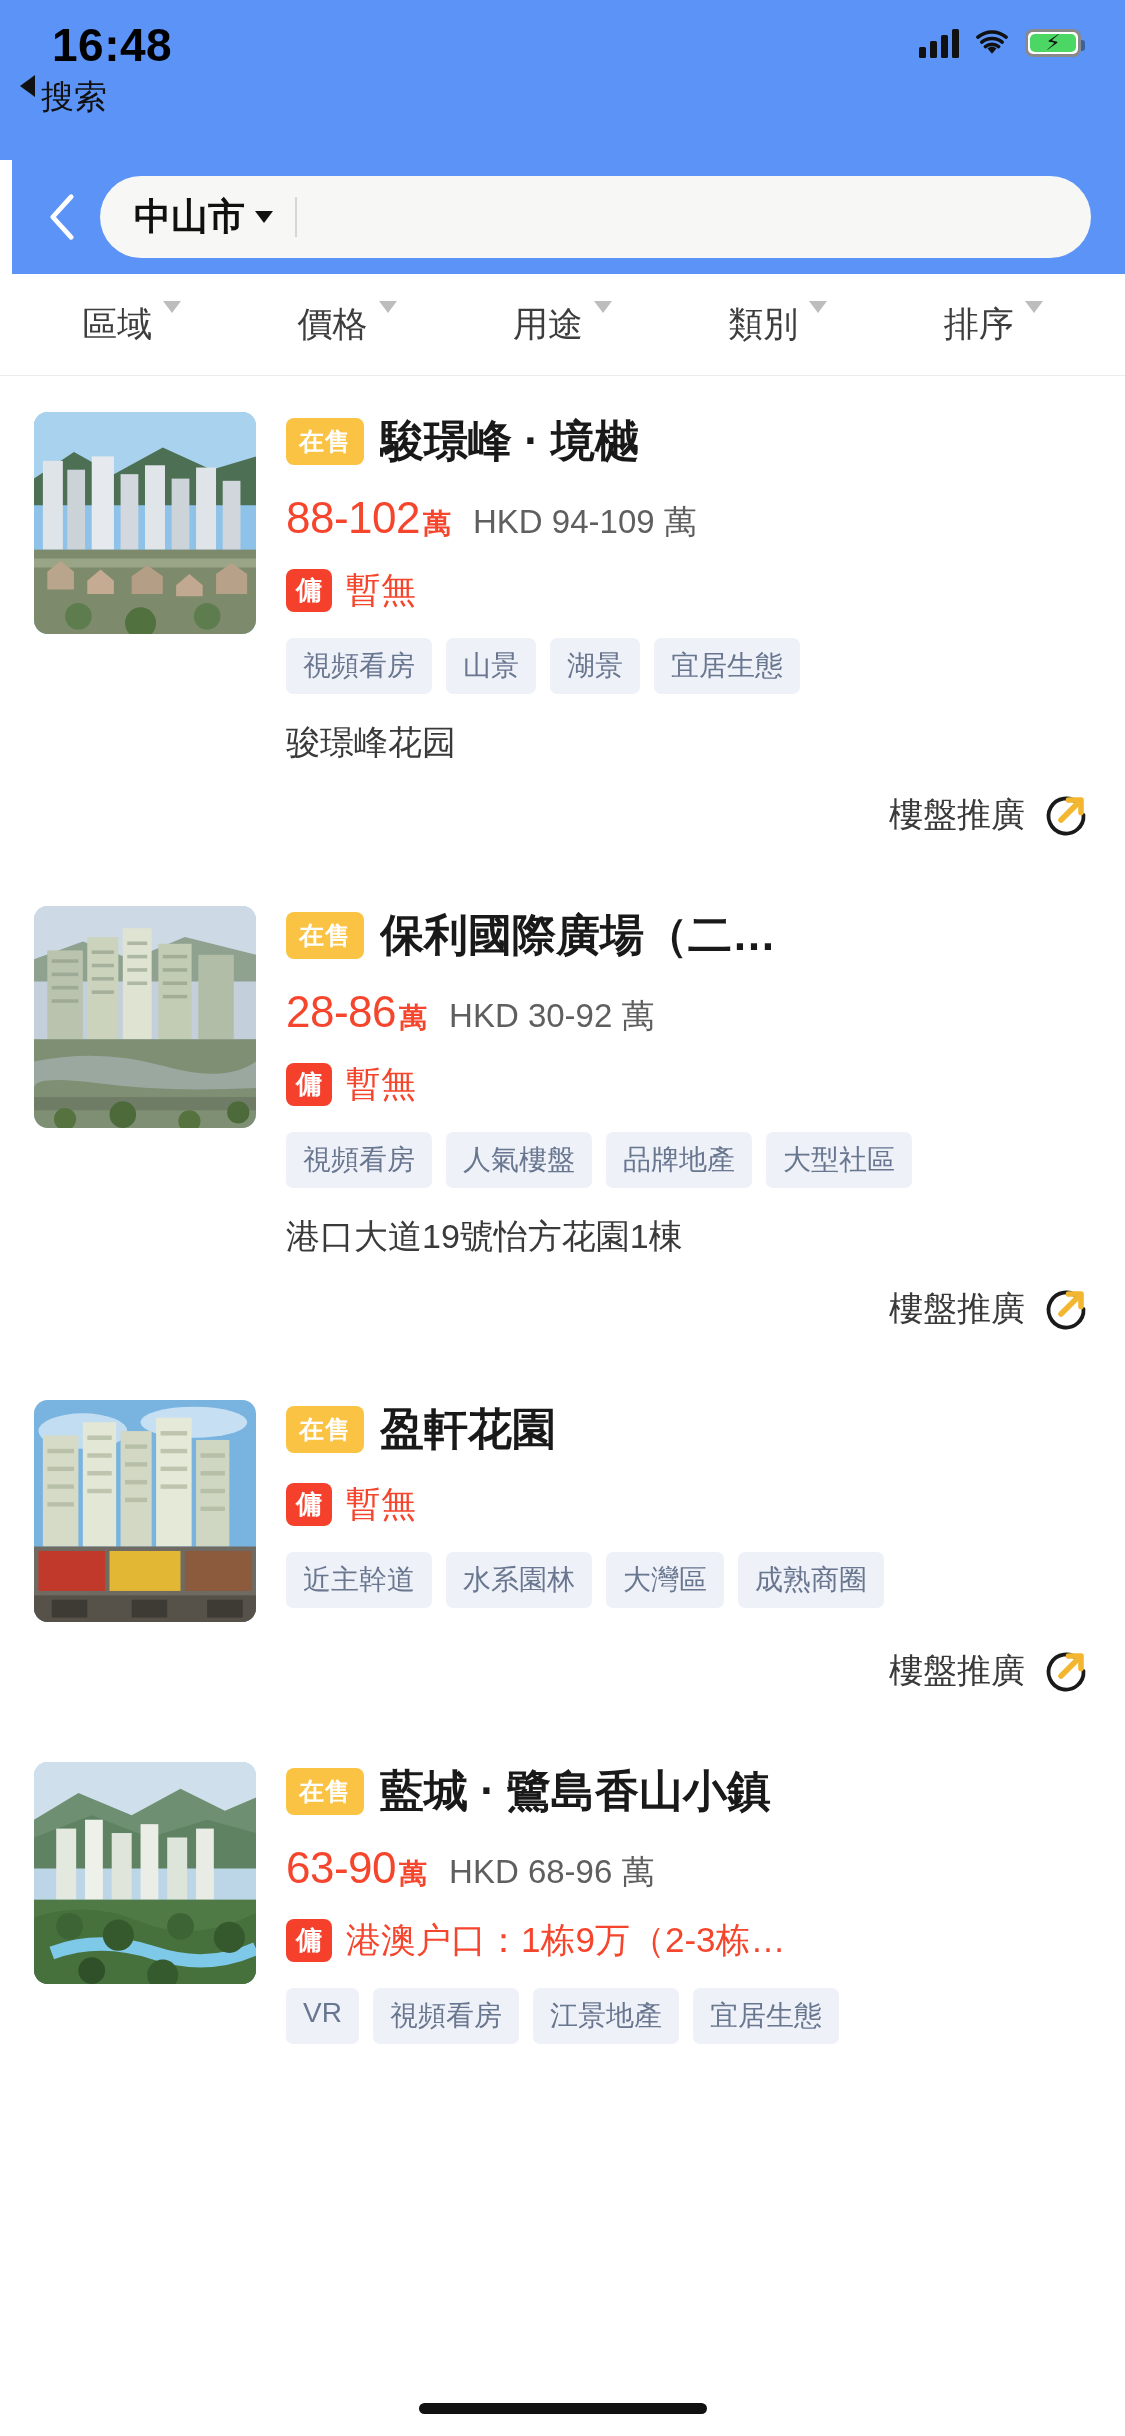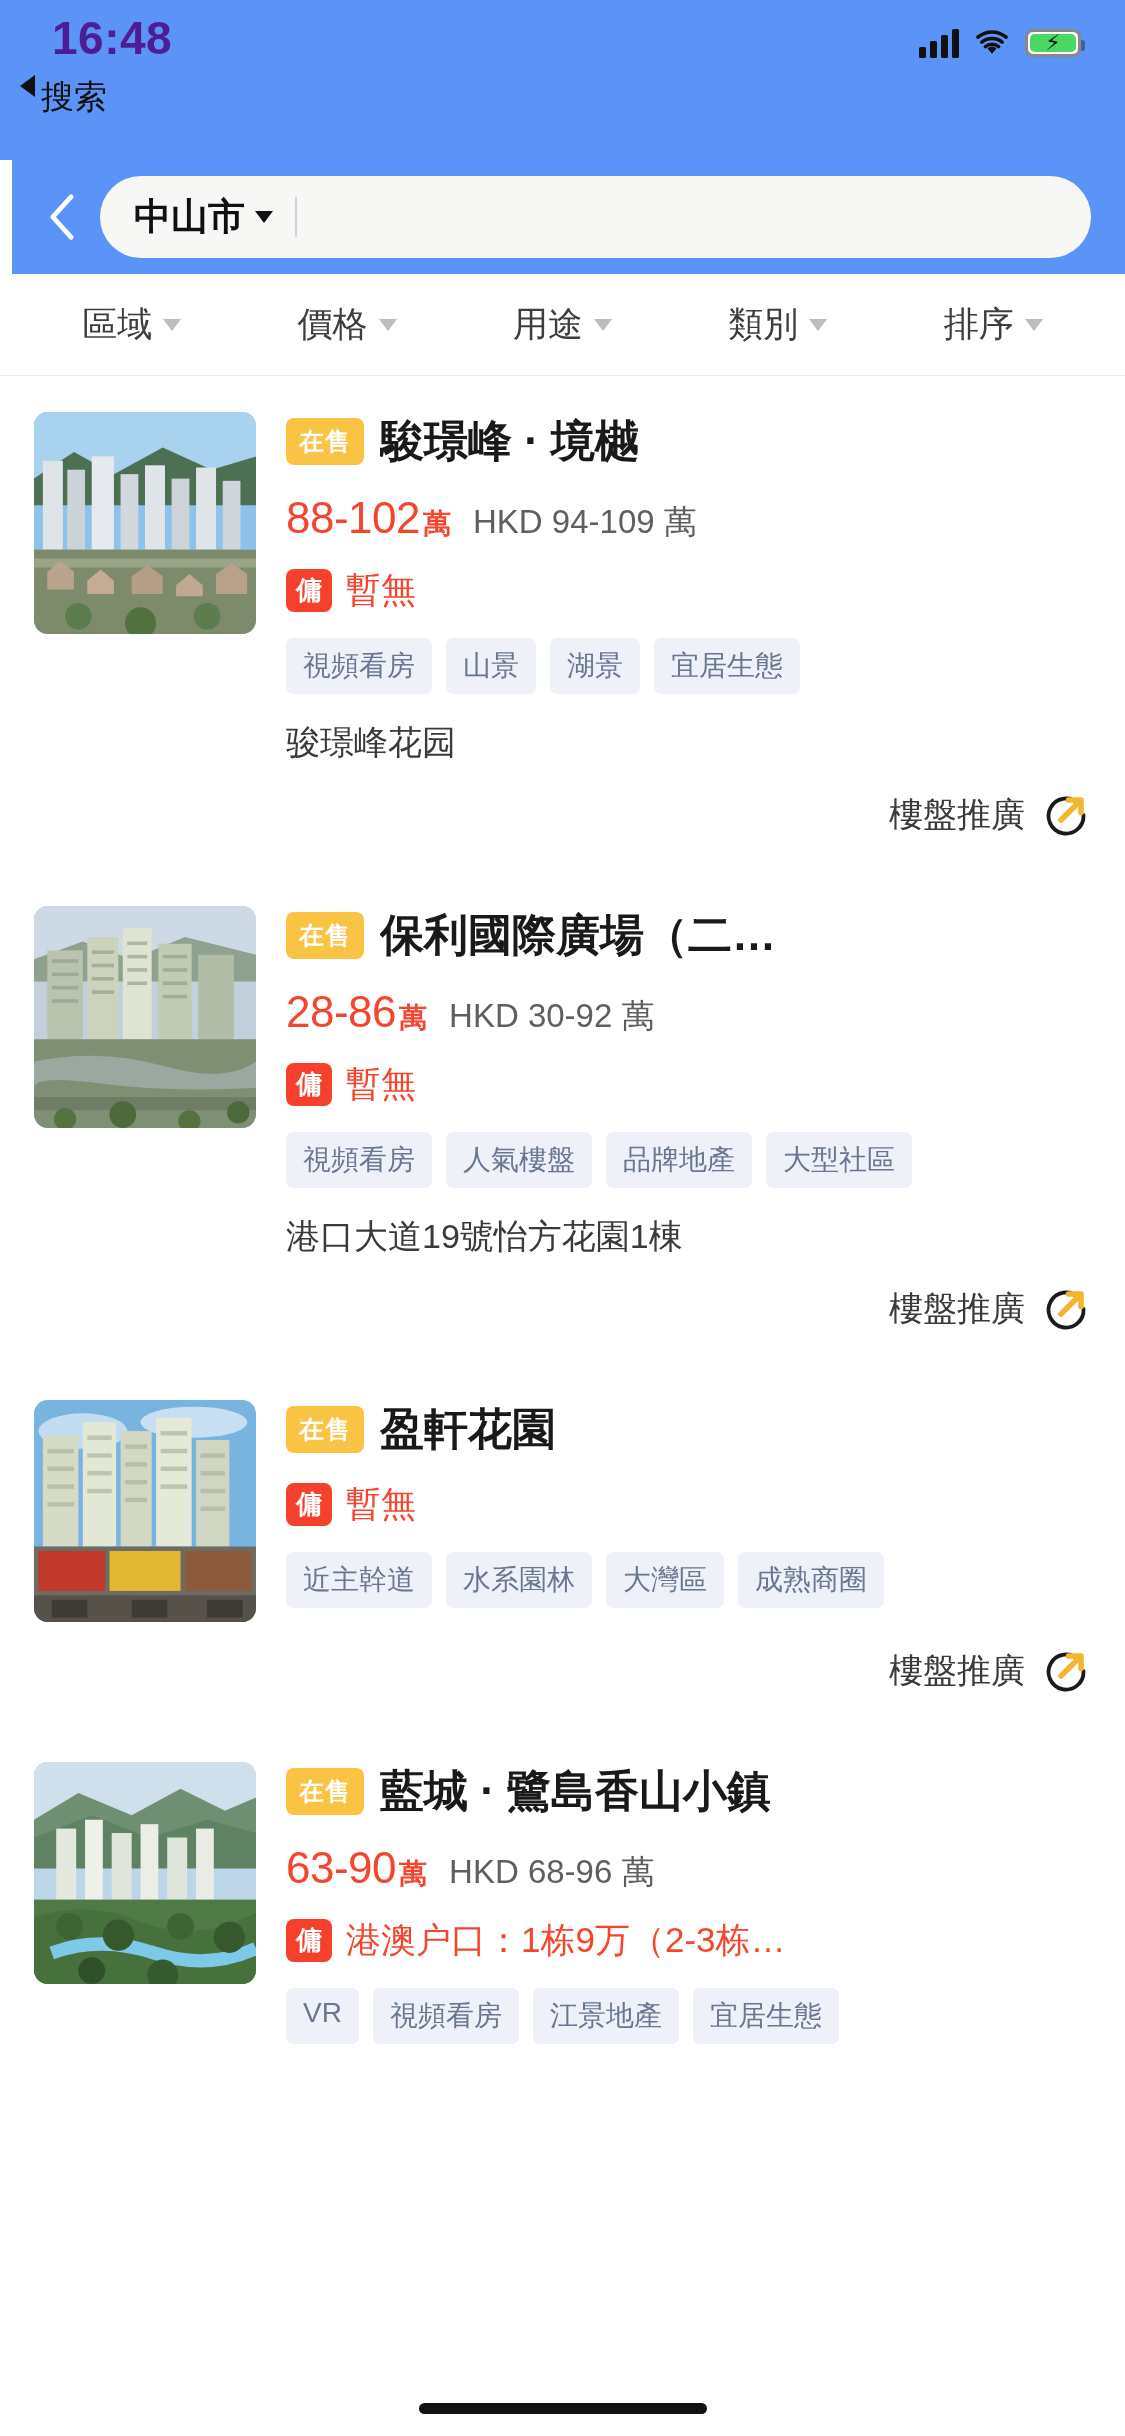--- a/index.html
+++ b/index.html
@@ -11,23 +11,23 @@
   }
 
   
   .statusbar {
     position: relative;
     height: 160px;
     background: #5b93f7;
     color: #000;
   }
   .sb-time {
-    position: absolute; left: 52px; top: 11px;
+    position: absolute; left: 52px; top: 18px;
     font-size: 46px; font-weight: 600; letter-spacing: 0.5px;
-    color: #4c1d95;
+    color: #000000;
   }
   .sb-back {
     position: absolute; left: 20px; top: 75px;
     display: flex; align-items: flex-start; gap: 6px;
     font-size: 33px; color: #111; font-weight: 500;
   }
   .sb-back .tri {
     width: 0; height: 0;
     border-top: 11px solid transparent;
     border-bottom: 11px solid transparent;
@@ -108,21 +108,21 @@
   .mag { width: 38px; height: 38px; flex: 0 0 auto; }
   .search-ph { font-size: 35px; color: #b3b3b3; }
 
   
   .filters {
     height: 102px; background: #fff;
     display: flex; align-items: center; justify-content: space-around;
     padding: 0 24px;
     border-bottom: 1px solid #ededed;
   }
-  .filter-item { display: flex; align-items: center; gap: 11px; }
+  .filter-item { display: flex; gap: 11px; }
   .filter-label { font-size: 35px; color: #3d3d3d; }
   .filter-caret {
     width: 0; height: 0;
     border-left: 9px solid transparent;
     border-right: 9px solid transparent;
     border-top: 12px solid #bdbdbd;
   }
 
   
   .list { background: #fff; }

